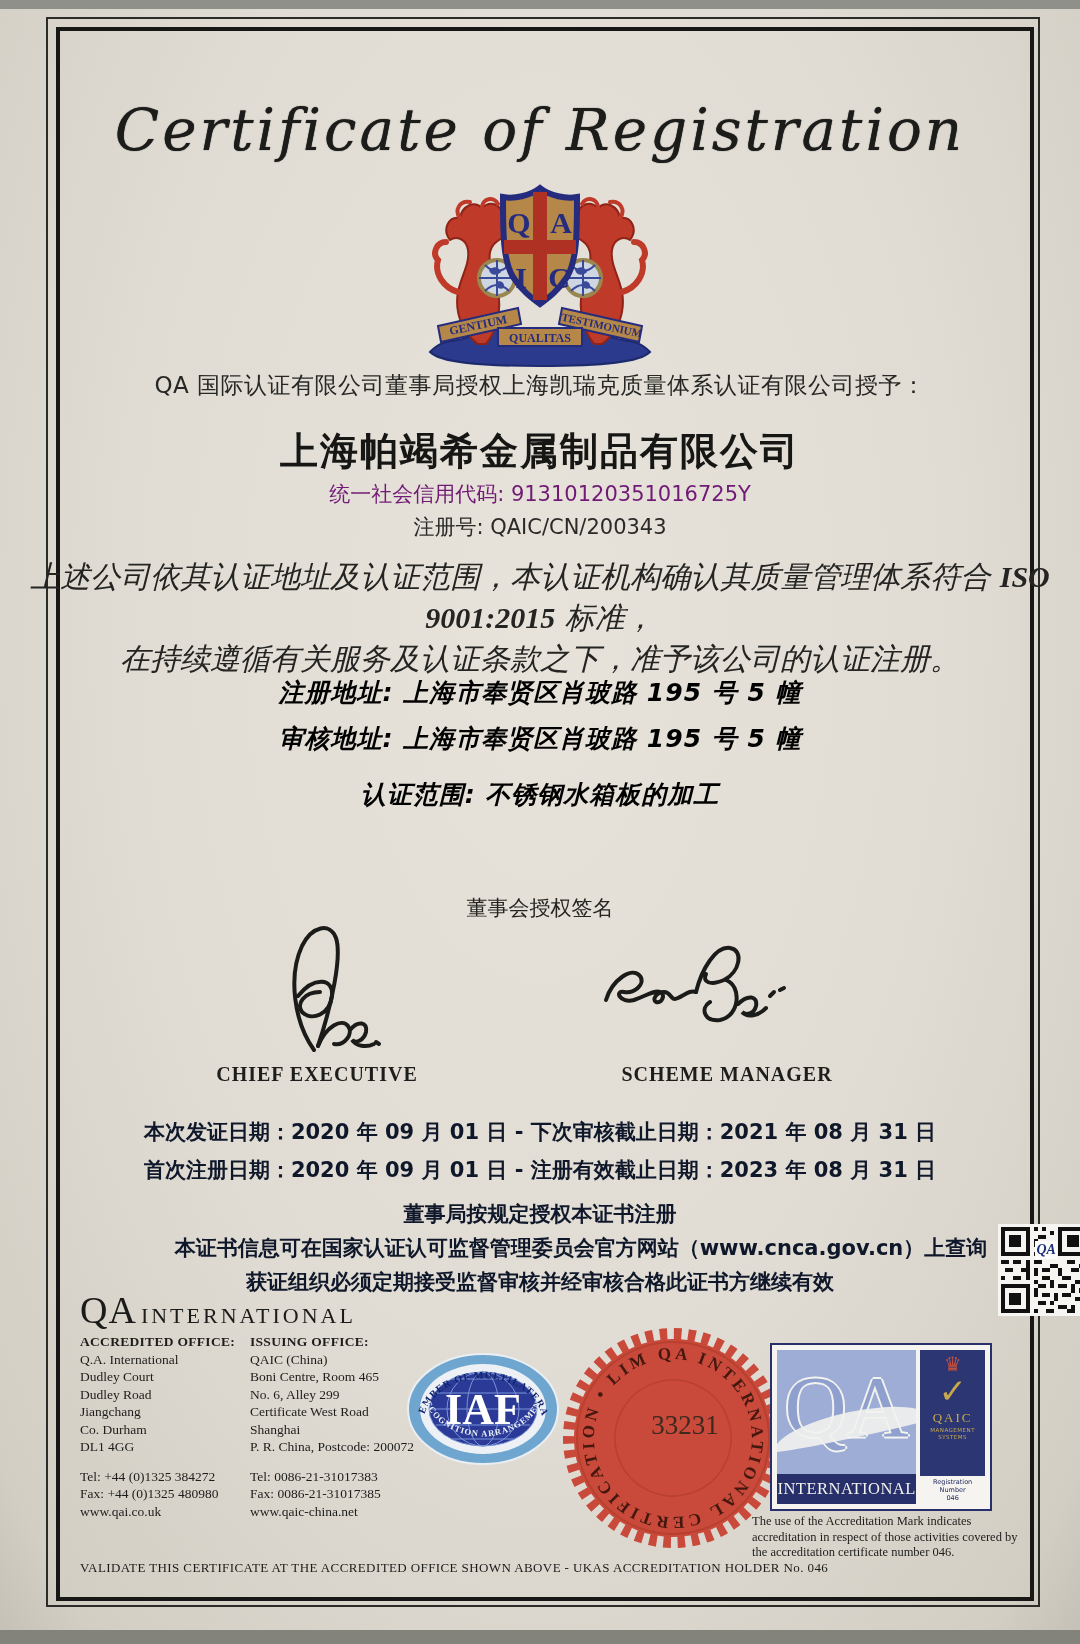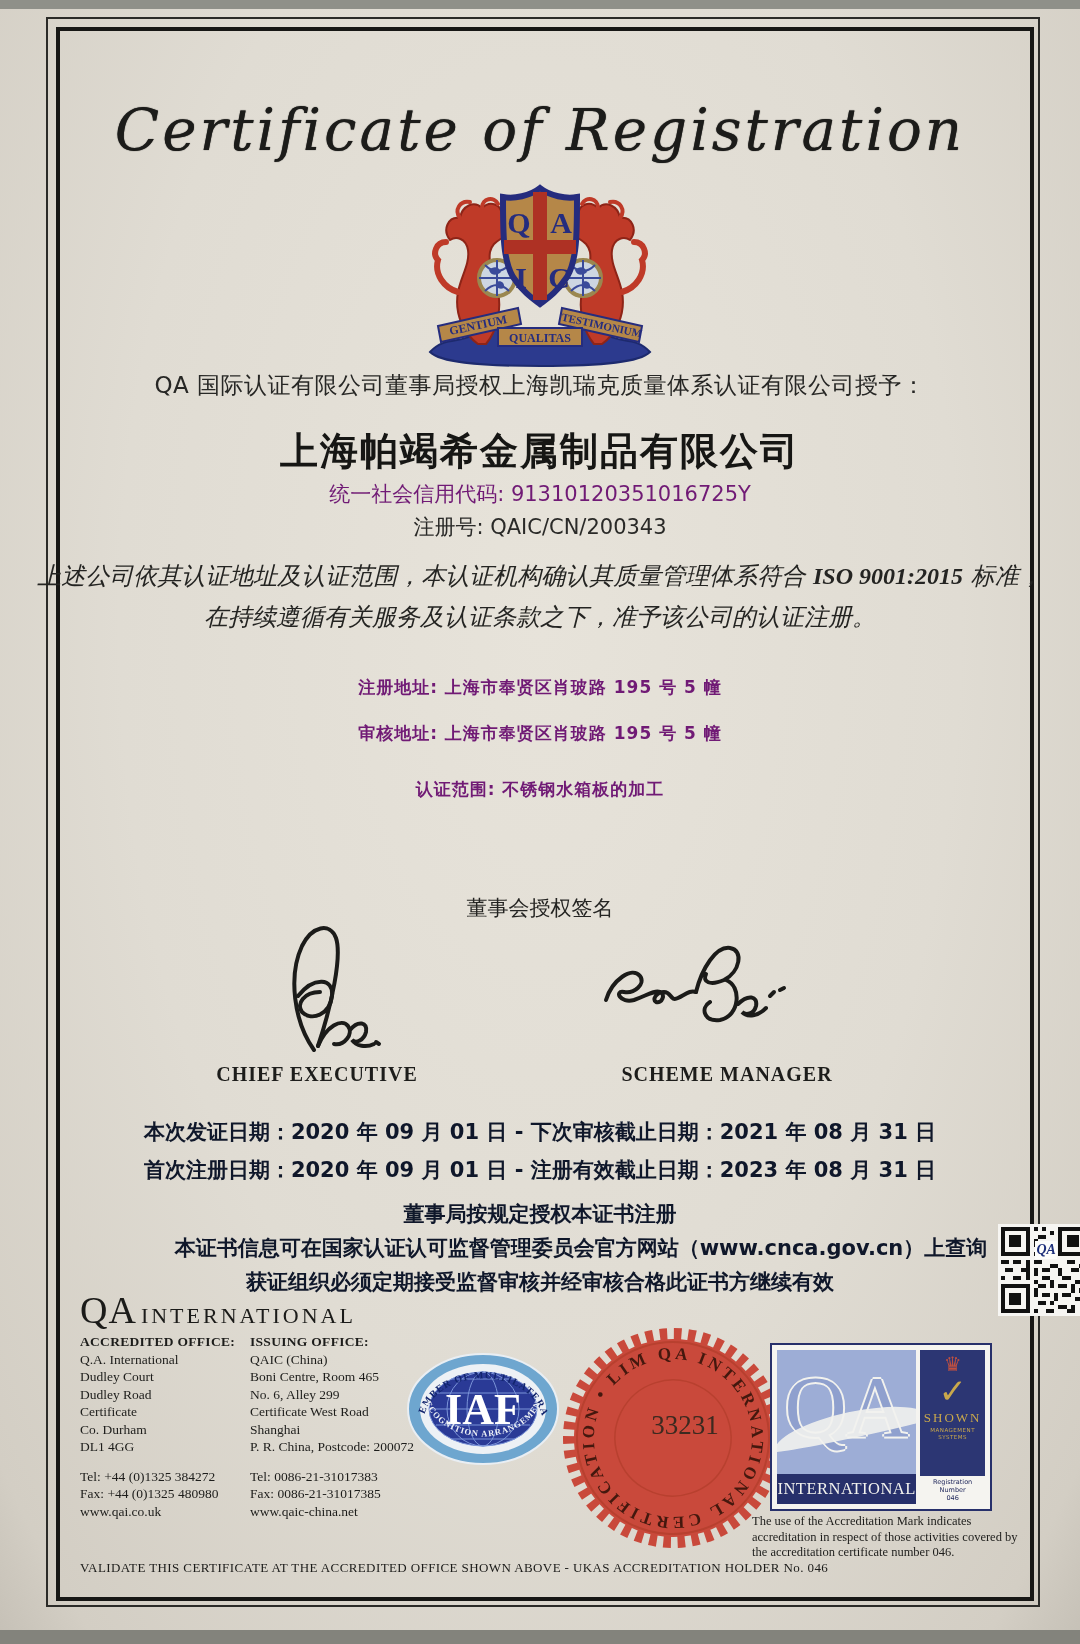--- a/index.html
+++ b/index.html
@@ -10,24 +10,24 @@
          background:radial-gradient(ellipse at 50% 38%, #e7e3da 0%, #e0dcd3 55%, #d3cec4 92%, #c6c1b7 100%);}
   .frame-outer{position:absolute;left:46px;top:17px;width:990px;height:1586px;border:2px solid #2b2b28;}
   .frame{position:absolute;left:56px;top:27px;width:970px;height:1566px;border:4px solid #171715;}
   .abs{position:absolute;left:0;width:1080px;text-align:center;}
   .title{top:96px;font-family:"DejaVu Serif","Liberation Serif",serif;font-style:italic;
          font-size:58px;letter-spacing:3px;color:#1c1c1a;text-shadow:0 0 1px #1c1c1a;}
   .intro{top:370px;font-size:23px;color:#272725;letter-spacing:.5px;}
   .company{top:426px;font-size:38px;font-weight:bold;color:#161614;letter-spacing:2px;}
   .credit{top:480px;font-size:21px;color:#701a75;}
   .regno{top:513px;font-size:21px;color:#2a2a28;}
-  .statement{top:556px;font-size:24px;font-style:italic;color:#242422;line-height:41px;}
+  .statement{top:556px;font-size:30px;font-style:italic;color:#242422;line-height:41px;}
   .statement .std{font-family:"Liberation Serif","DejaVu Serif",serif;font-weight:bold;}
   .addr1{top:676px;}  .addr2{top:722px;}  .scope{top:778px;}
-  .addr1,.addr2,.scope{font-size:17px;font-weight:bold;color:#701a75;letter-spacing:1px;}
+  .addr1,.addr2,.scope{font-size:25px;font-weight:bold;color:#000000;letter-spacing:1px;font-style:italic;}
   .scope-note{top:819px;font-size:19px;color:#2c2c2a;}
   .sig-head{top:894px;font-size:21px;color:#242422;}
   .sig-svg{position:absolute;}
   .sig-title{position:absolute;top:1063px;font-family:"Liberation Serif","DejaVu Serif",serif;
              font-size:20px;font-weight:600;letter-spacing:1px;color:#1d1d1b;width:240px;text-align:center;}
   .dates1{top:1118px;} .dates2{top:1156px;}
   .board{top:1200px;} .cnca{top:1234px;padding-left:41px;} .validity{top:1268px;}
   .dates1,.dates2,.board,.cnca,.validity{font-size:21px;font-weight:bold;color:#0f172a;}
   .foot-brand{position:absolute;left:80px;top:1288px;font-family:"Liberation Serif","DejaVu Serif",serif;color:#1b1b19;}
   .foot-brand .qa{font-size:38px;letter-spacing:1px;}
@@ -205,21 +205,21 @@
   <div class="foot-brand">
     <span class="qa">QA</span>
     <span class="intl">INTERNATIONAL</span>
   </div>
 
   <div class="col" id="col1">
     <div class="hd">ACCREDITED OFFICE:</div>
     <div>Q.A. International</div>
     <div>Dudley Court</div>
     <div>Dudley Road</div>
-    <div>Certificate</div>
+    <div>Jiangchang</div>
     <div>Co. Durham</div>
     <div>DL1 4GG</div>
     <div class="gap"></div>
     <div>Tel: +44 (0)1325 384272</div>
     <div>Fax: +44 (0)1325 480980</div>
     <div>www.qai.co.uk</div>
   </div>
   <div class="col" id="col2">
     <div class="hd">ISSUING OFFICE:</div>
     <div>QAIC (China)</div>
@@ -278,21 +278,21 @@
       <div class="qa-sq">
         <div class="qa-txt">QA</div>
         <div class="qa-swoosh"></div>
       </div>
       <div class="qa-band">INTERNATIONAL</div>
     </div>
     <div class="ukas">
       <div class="ukas-top">
         <div class="crown">♛</div>
         <div class="check">✓</div>
-        <div class="ukas-name">SHOWN</div>
+        <div class="ukas-name">QAIC</div>
         <div class="ukas-sub">MANAGEMENT SYSTEMS</div>
       </div>
       <div class="ukas-reg">
         <div>Registration Number</div>
         <div>046</div>
       </div>
     </div>
   </div>
 
   <div class="accred-note">The use of the Accreditation Mark indicates accreditation in respect of those activities covered by the accreditation certificate number 046.</div>

